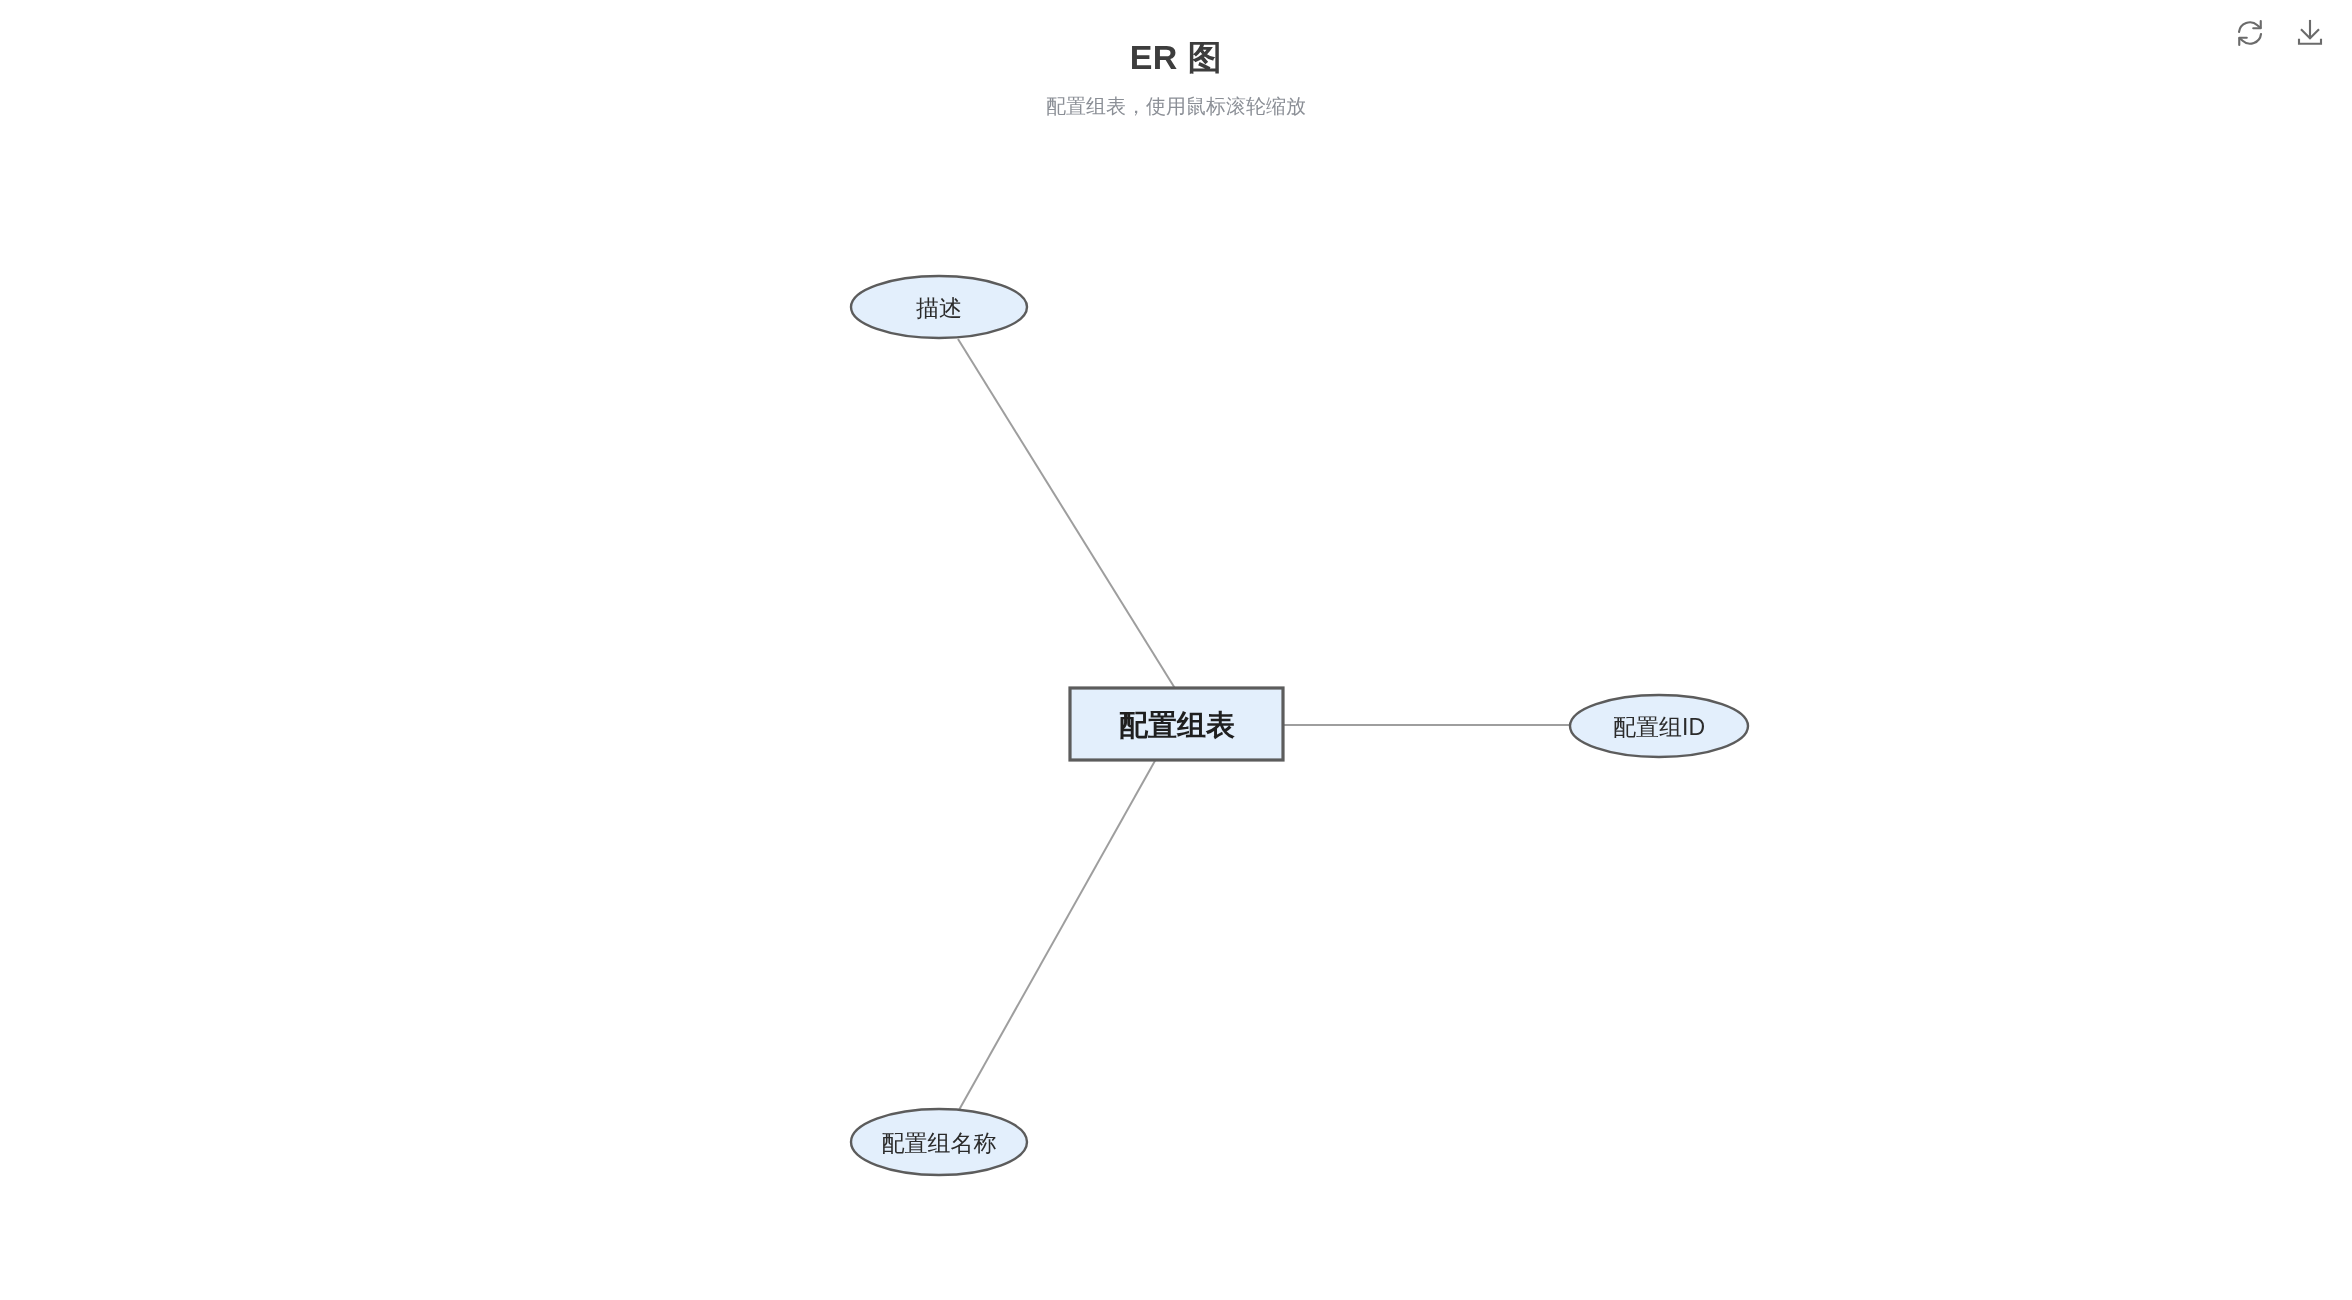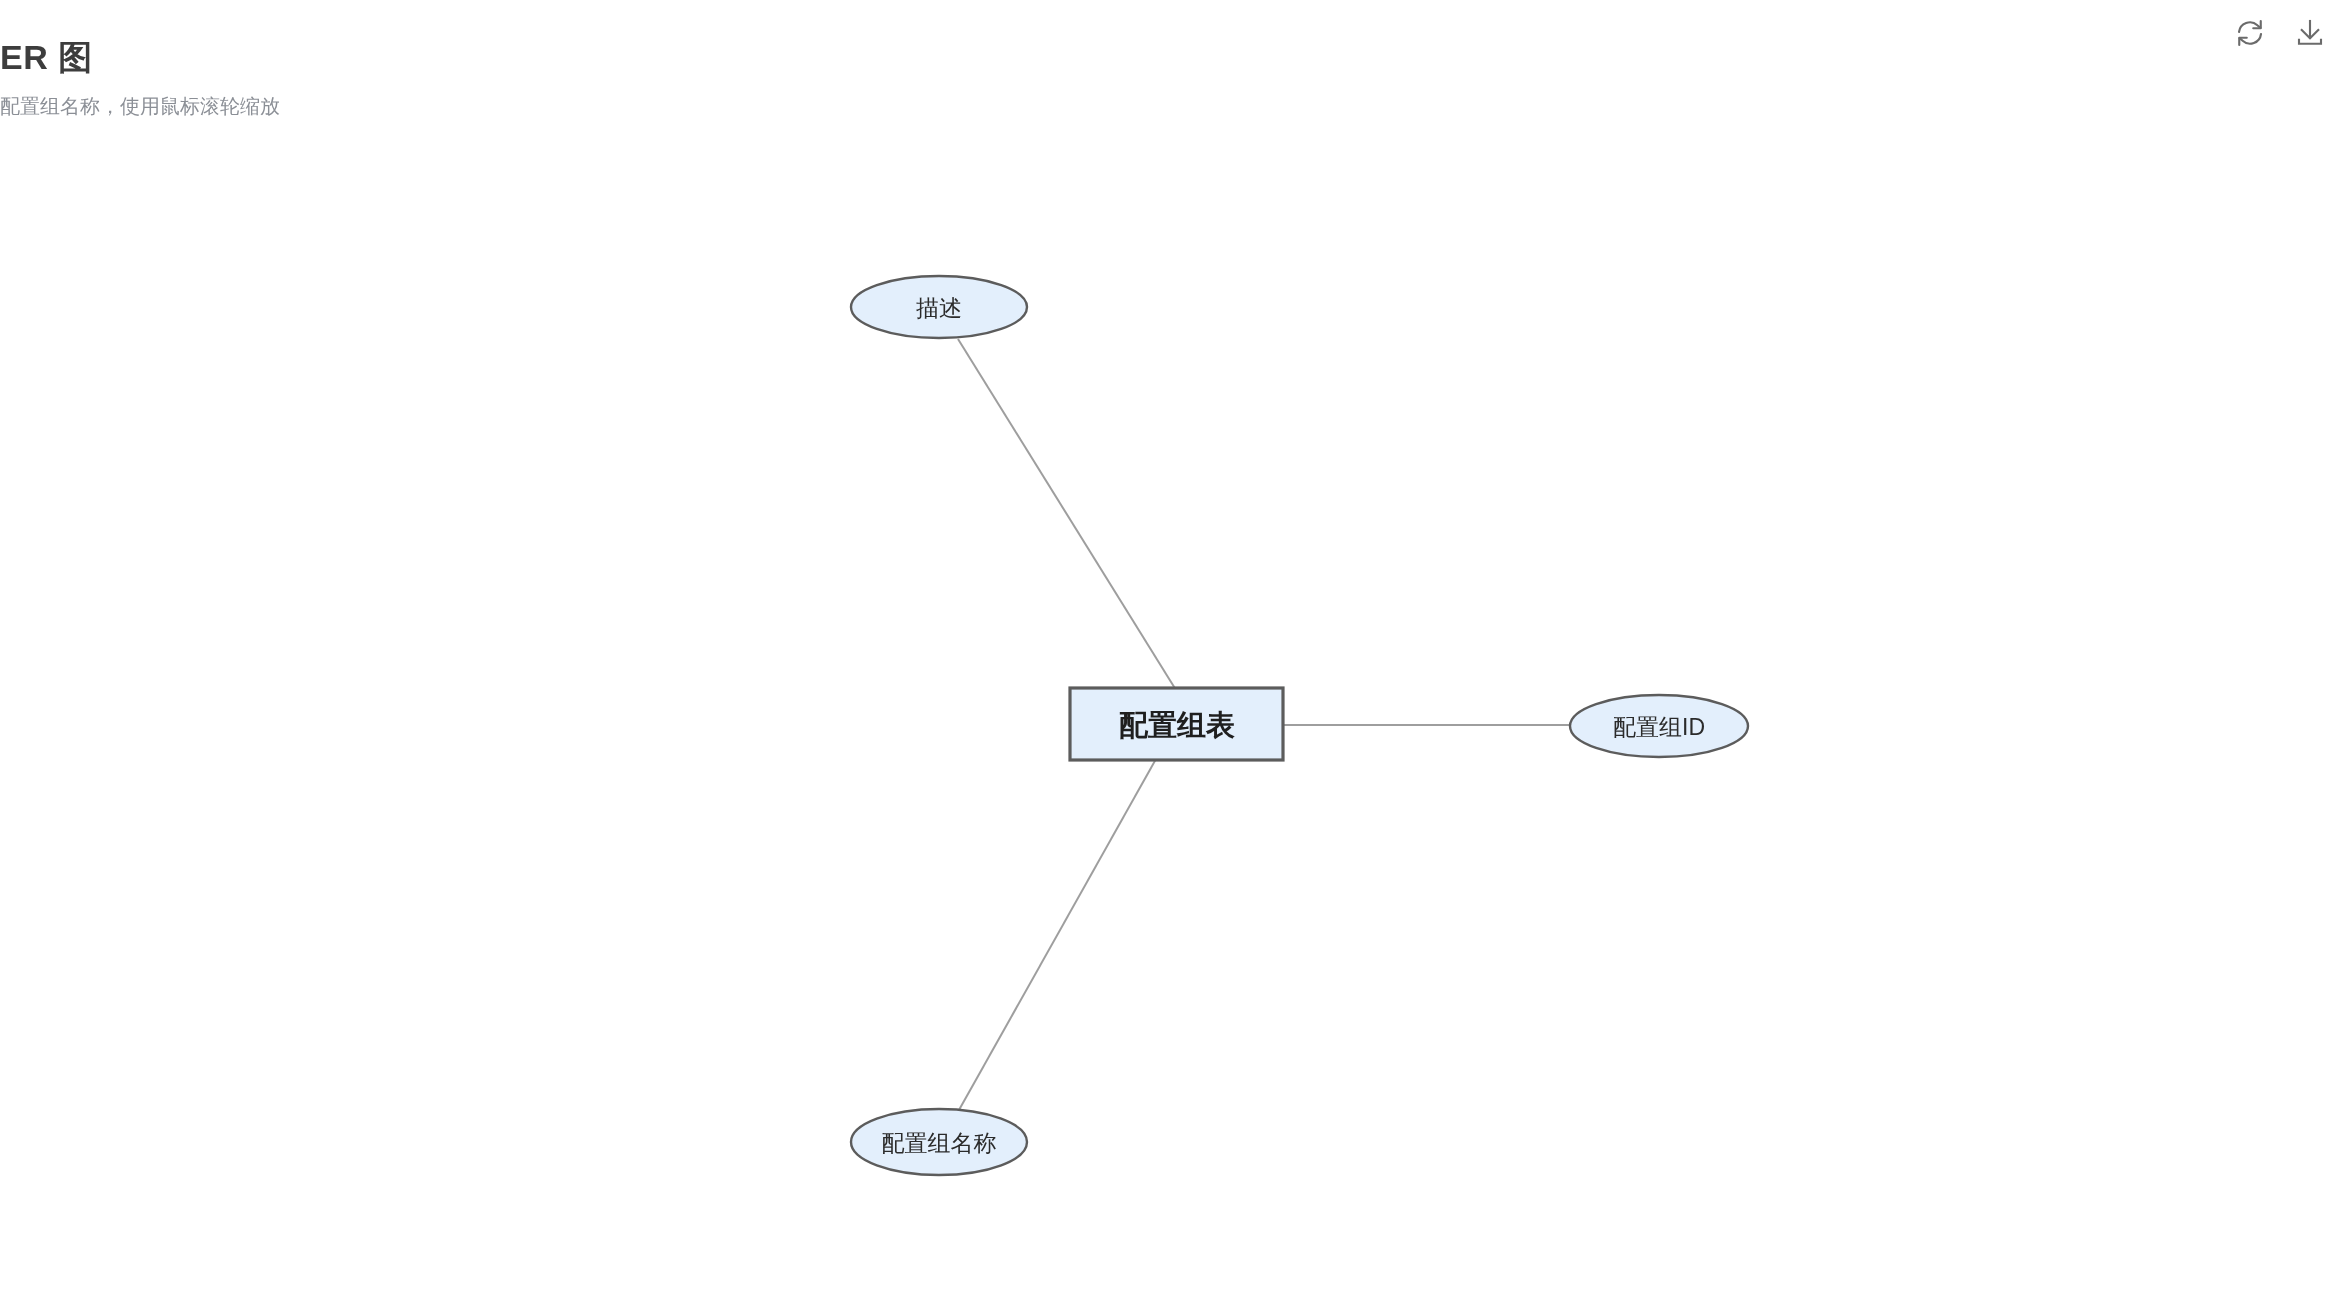--- a/index.html
+++ b/index.html
@@ -44,21 +44,21 @@
     color: #6b6b6b;
   }
   .tool-btn svg { display: block; }
 
   
   .header {
     position: absolute;
     top: 0;
     left: 0;
     width: 2352px;
-    text-align: left;
+    text-align: center;
     pointer-events: none;
   }
   .page-title {
     margin: 0;
     padding-top: 38px;
     font-size: 34px;
     font-weight: bold;
     color: #3d3d3d;
     letter-spacing: 0.5px;
     line-height: 1.15;
@@ -114,21 +114,21 @@
     dominant-baseline: central;
   }
 </style>
 </head>
 <body>
 
 <div id="app">
 
   <div class="header">
     <h1 class="page-title">ER 图</h1>
-    <p class="page-subtitle">配置组名称，使用鼠标滚轮缩放</p>
+    <p class="page-subtitle">配置组表，使用鼠标滚轮缩放</p>
   </div>
 
   <div class="toolbar">
     <button class="tool-btn" title="刷新">
       <span>
         <svg width="30" height="30" viewBox="0 0 24 24" fill="none" stroke="currentColor" stroke-width="1.7" stroke-linecap="round" stroke-linejoin="round">
           <path d="M3.2 11.2a8.8 8.8 0 0 1 14.7-5.4l2.4 2.1"></path>
           <polyline points="14.6,8.2 20.6,8.2 20.6,2.4"></polyline>
           <path d="M20.8 12.8a8.8 8.8 0 0 1-14.7 5.4l-2.4-2.1"></path>
           <polyline points="9.4,15.8 3.4,15.8 3.4,21.6"></polyline>

